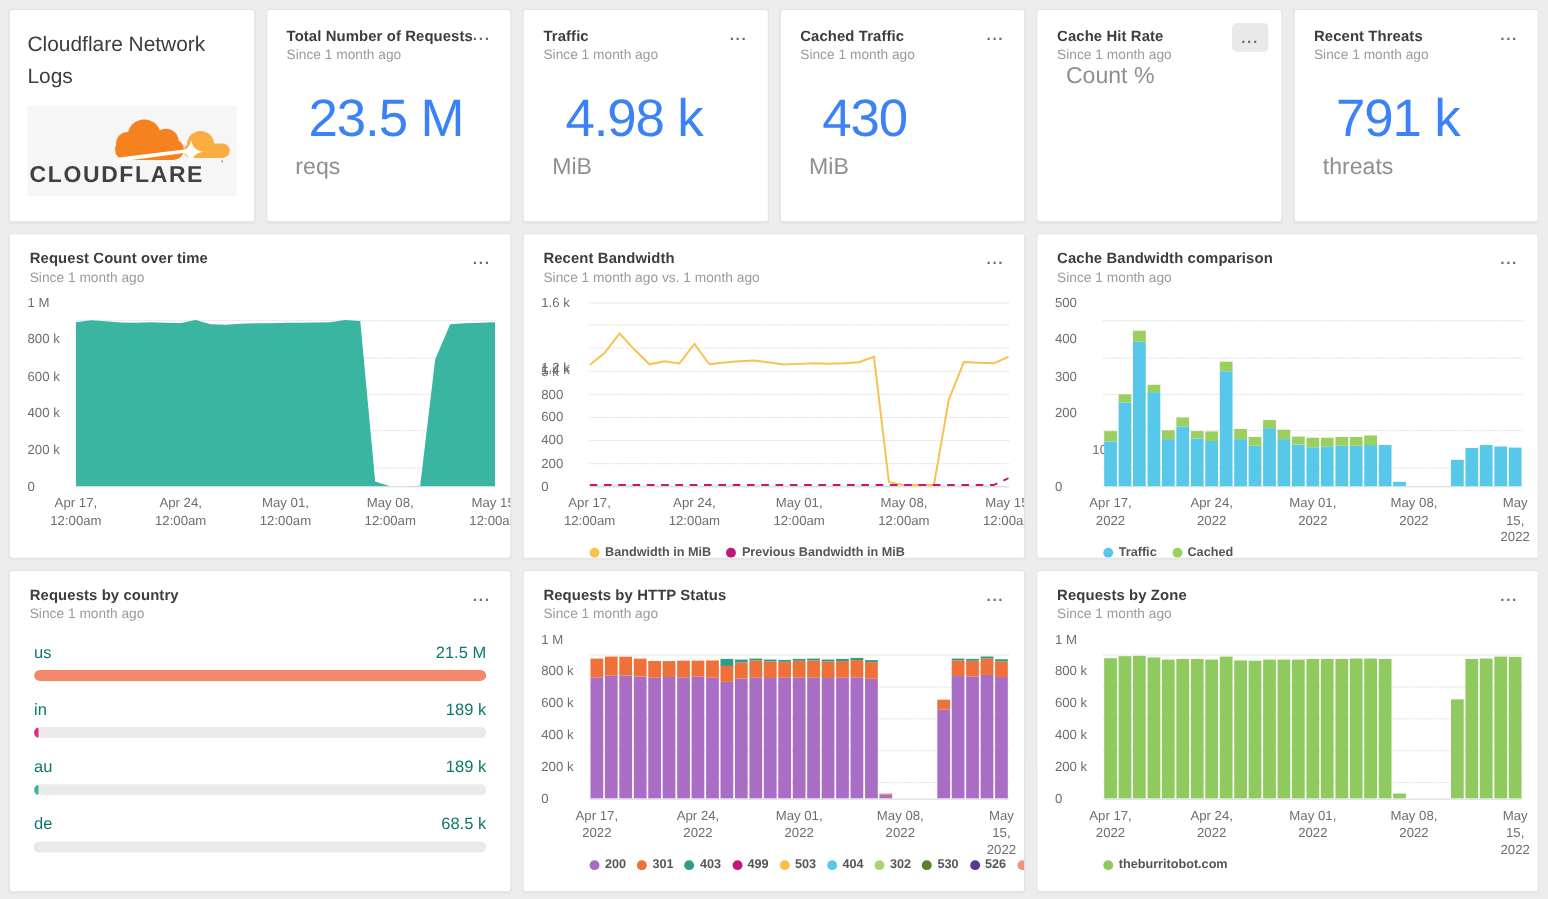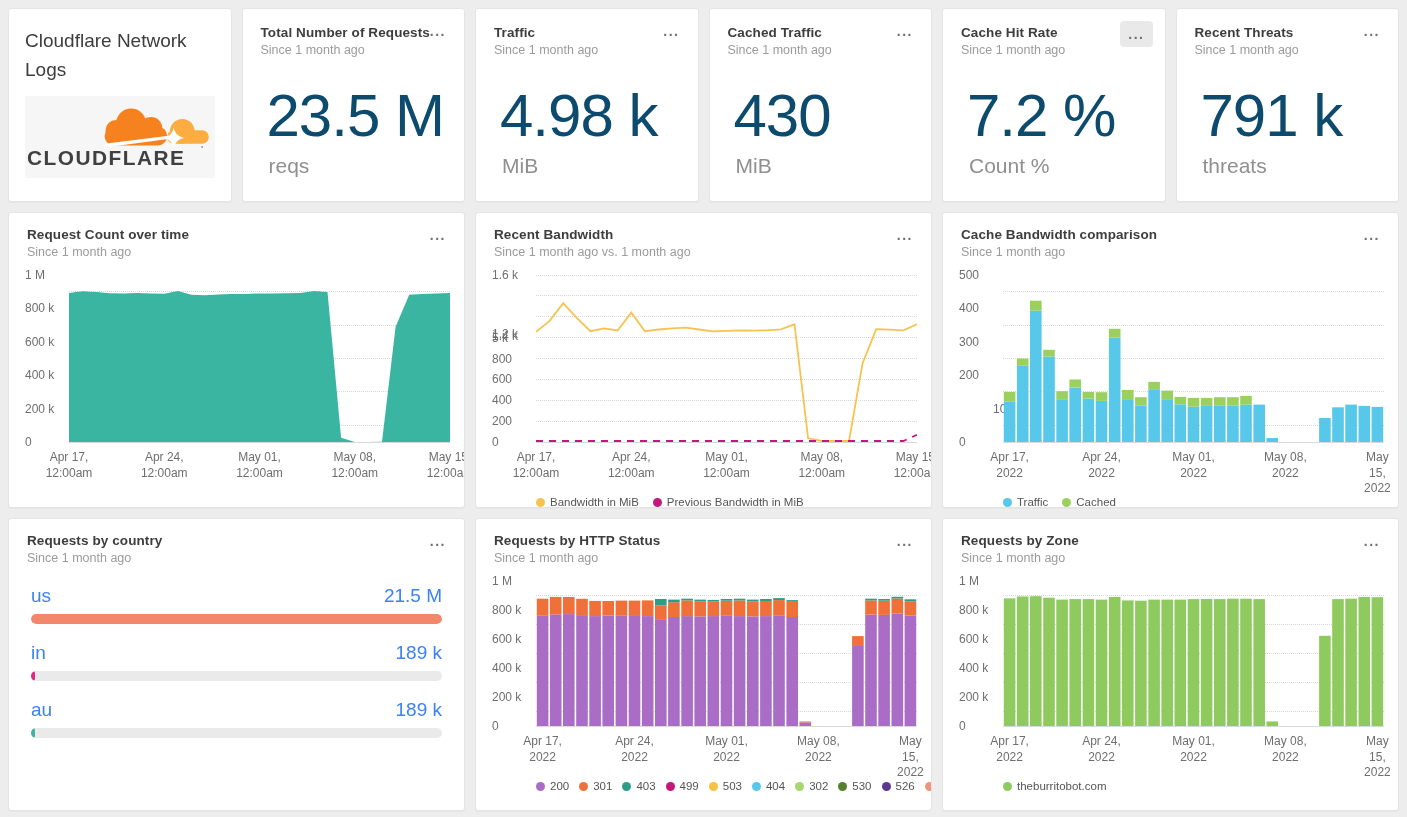--- a/index.html
+++ b/index.html
@@ -34,22 +34,22 @@
   .logo-box {
     margin-top:12px; height:82px; background:#f6f6f6;
     display:flex; align-items:center; justify-content:center;
   }
 
   
   .stat-card { padding:16px 18px; }
   .p-title { font-size:13.5px; font-weight:700; color:#3d3d3d; letter-spacing:.1px; }
   .p-sub { font-size:12.5px; color:#9b9b9b; margin-top:3px; }
   .stat-value {
-    font-size:60px; color:#0c4a6e; letter-spacing:-1px;
-    margin:24px 0 4px 6px; white-space:nowrap;
+    font-size:48px; color:#3b82f6; letter-spacing:-1px;
+    margin:24px 0 4px 20px; white-space:nowrap;
   }
   .stat-unit { font-size:21px; color:#8f8f8f; margin-left:8px; }
 
   .menu-btn {
     position:absolute; top:12px; right:12px;
     background:none; border:none; cursor:pointer;
     font-size:14px; font-weight:700; letter-spacing:1.5px;
     color:#6f6f6f; padding:3px 6px; line-height:1;
     font-family:"Liberation Sans", sans-serif;
   }
@@ -66,29 +66,29 @@
   .low .plot { height:146px; }
   .plot svg { position:absolute; left:0; top:0; display:block; }
   .gridline { position:absolute; left:0; right:0; border-top:1px dotted #d8d8d8; height:0; }
   .y-label { position:absolute; left:2px; font-size:12px; color:#6e6e6e; white-space:nowrap; }
   .x-labels { position:relative; height:34px; margin-top:7px; }
   .x-label {
     position:absolute; transform:translateX(-50%);
     font-size:12px; color:#6e6e6e; text-align:center;
     white-space:pre-line; line-height:1.3;
   }
-  .legend { display:flex; gap:14px; margin:12px 0 0 46px; align-items:center; }
+  .legend { display:flex; gap:14px; margin:12px 0 0 46px; align-items:center;font-weight:bold; }
   .legend-item { display:flex; align-items:center; gap:5px; cursor:pointer; }
   .legend-item span { font-size:11.5px; color:#555; white-space:nowrap; }
   .dot { width:9px; height:9px; border-radius:50%; flex:none; }
 
   
   .country-list { margin-top:20px; }
   .c-row { margin:0 8px 18px 8px; }
-  .c-head { display:flex; justify-content:space-between; font-size:19px; color:#3b82f6; margin-bottom:7px; }
+  .c-head { display:flex; justify-content:space-between; font-size:15px; color:#0f766e; margin-bottom:7px; }
   .c-track { height:10px; background:#eaeaea; border-radius:5px; position:relative; overflow:hidden; }
   .c-fill { position:absolute; left:0; top:0; bottom:0; border-radius:5px; min-width:3px; }
 </style>
 </head>
 <body>
 
 <div class="dashboard">
 
   <section class="card brand-card">
     <div class="brand-title">Cloudflare Network Logs</div>
@@ -129,21 +129,20 @@
     <div class="p-sub">Since 1 month ago</div>
     <button class="menu-btn">...</button>
     <div class="stat-value">430</div>
     <div class="stat-unit">MiB</div>
   </section>
 
   <section class="card stat-card">
     <div class="p-title">Cache Hit Rate</div>
     <div class="p-sub">Since 1 month ago</div>
     <button class="menu-btn active">...</button>
-    <div class="stat-value">7.2 %</div>
     <div class="stat-unit">Count %</div>
   </section>
 
   <section class="card stat-card">
     <div class="p-title">Recent Threats</div>
     <div class="p-sub">Since 1 month ago</div>
     <button class="menu-btn">...</button>
     <div class="stat-value">791 k</div>
     <div class="stat-unit">threats</div>
   </section>
@@ -363,20 +362,29 @@
             <div class="c-fill" style="width: 0.9%; background: rgb(222, 42, 135);"></div>
           </div>
         </div>
         <div class="c-row">
           <div class="c-head">
             <div>au</div>
             <div>189 k</div>
           </div>
           <div class="c-track">
             <div class="c-fill" style="width: 0.9%; background: rgb(58, 181, 161);"></div>
+          </div>
+        </div>
+        <div class="c-row">
+          <div class="c-head">
+            <div>de</div>
+            <div>68.5 k</div>
+          </div>
+          <div class="c-track">
+            <div class="c-fill" style="width: 0.4%; background: rgb(223, 233, 237);"></div>
           </div>
         </div>
       </div>
   </section>
 
   <section class="card panel span2">
     <div class="p-title">Requests by HTTP Status</div>
     <div class="p-sub">Since 1 month ago</div>
     <button class="menu-btn">...</button>
     <div class="chart-flex low">

